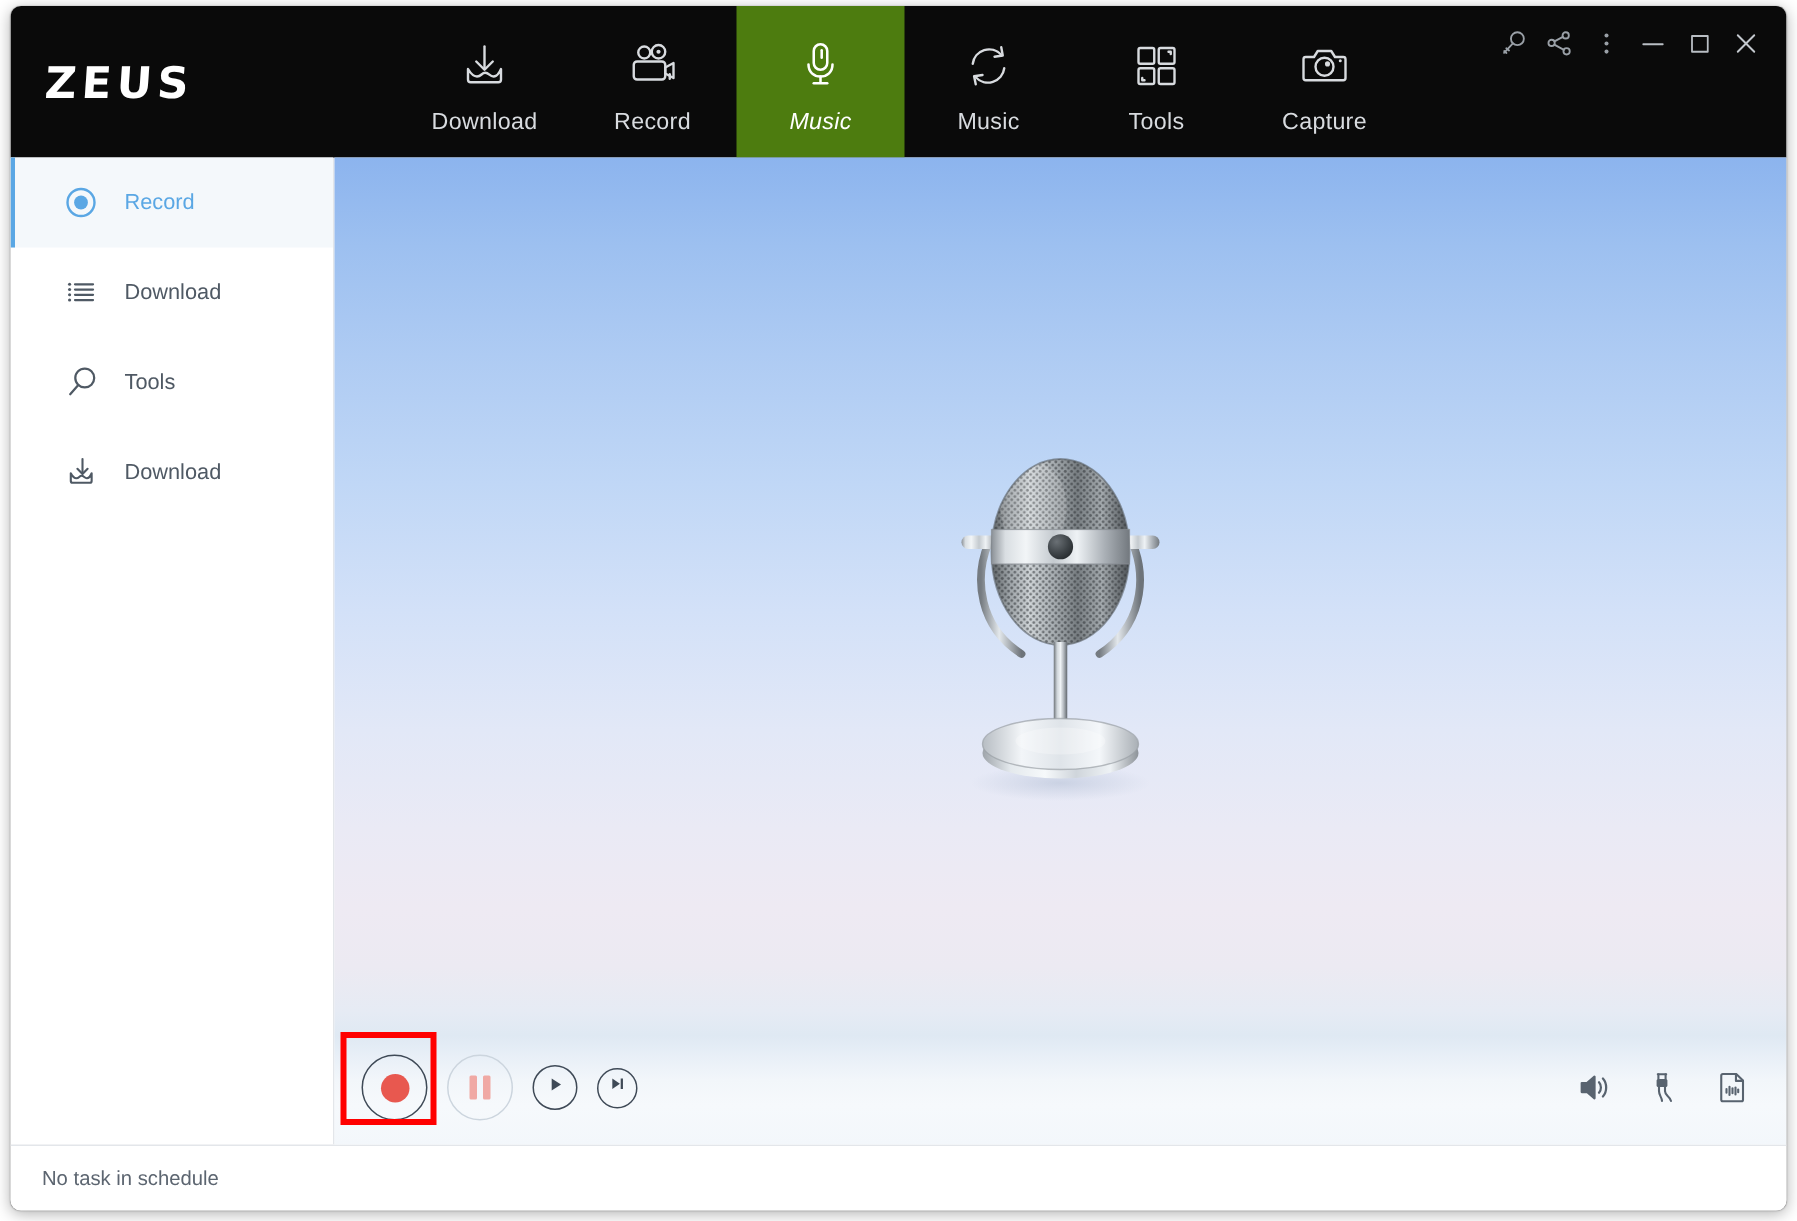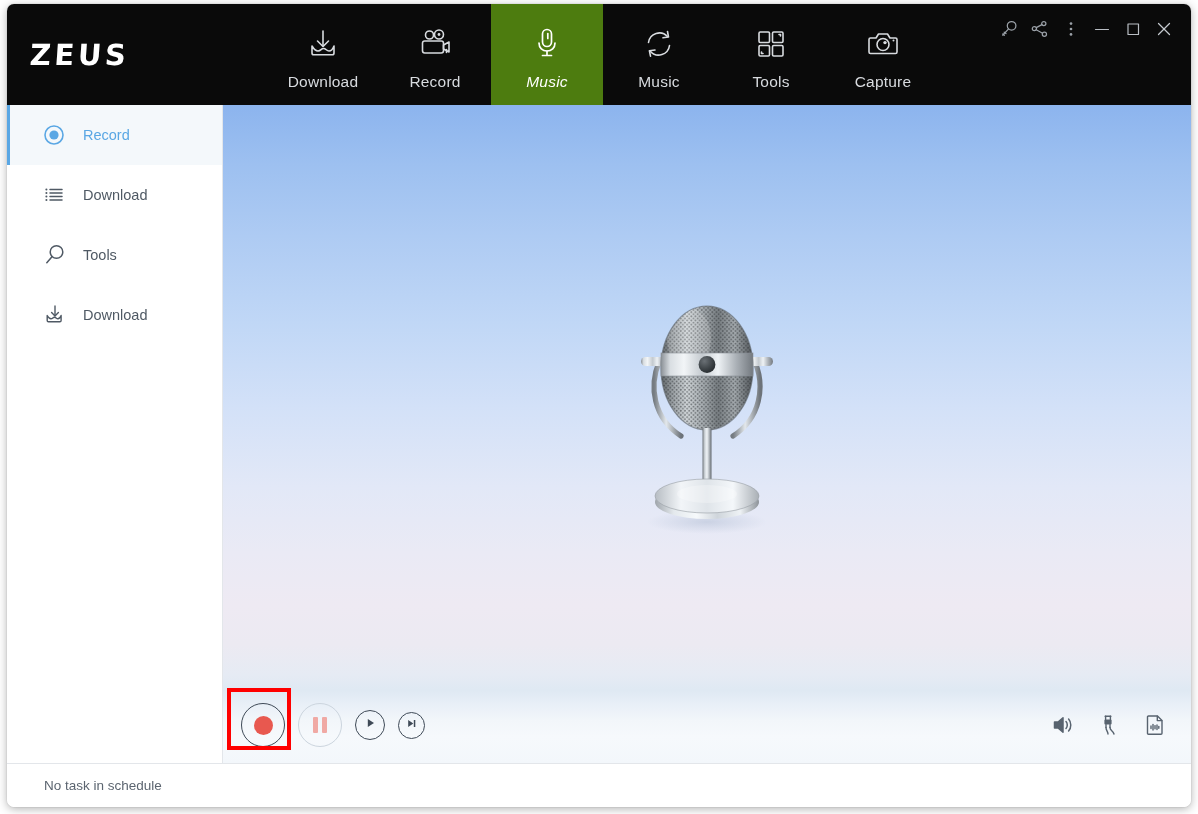--- a/index.html
+++ b/index.html
@@ -259,21 +259,21 @@
   }
 
   
   #status-bar {
     height: 44px;
     flex: 0 0 44px;
     background: #ffffff;
     border-top: 1px solid #e3e6ea;
     display: flex;
     align-items: center;
-    padding-left: 37px;
+    padding-left: 21px;
   }
   #status-text {
     font-size: 13.5px;
     color: #5c6570;
   }
 </style>
 </head>
 <body>
 
 <div id="app-window">

